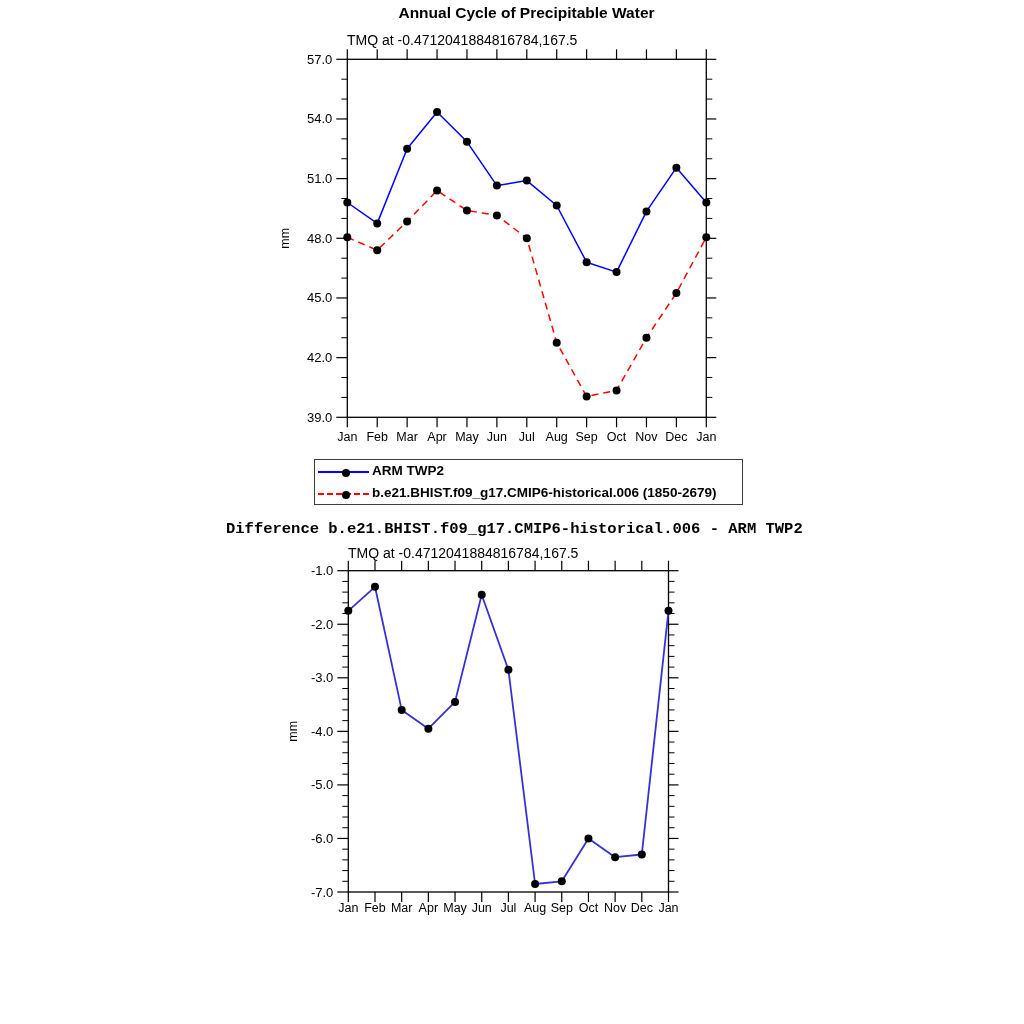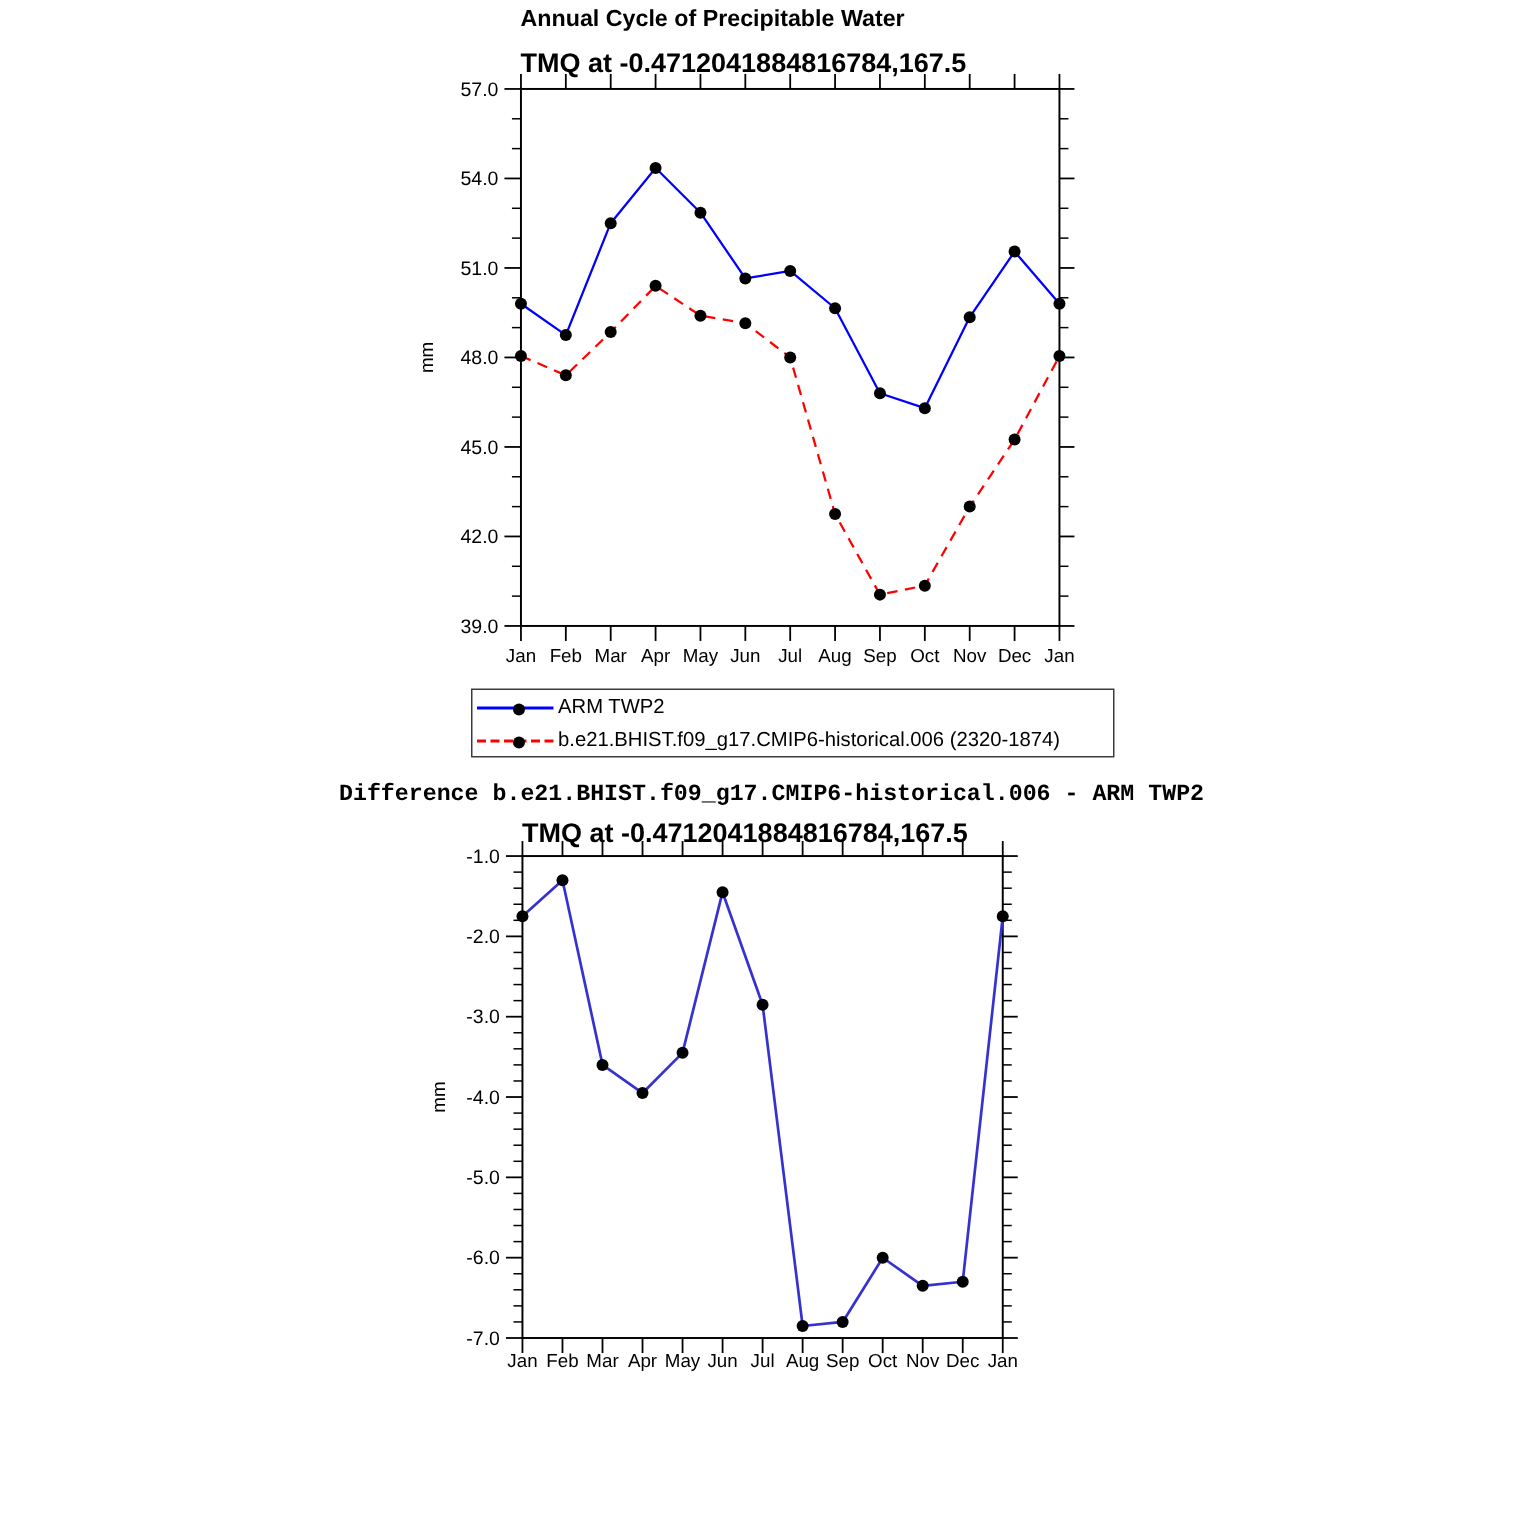--- a/index.html
+++ b/index.html
@@ -15,37 +15,37 @@
     background: #ffffff;
   }
   #charts-svg {
     position: absolute; left: 0; top: 0;
   }
   .chart-title {
     position: absolute;
     font-weight: bold;
     font-size: 15.5px;
     color: #000;
-    text-align: left;
+    text-align: center;
     white-space: nowrap;
   }
   .chart-subtitle {
     position: absolute;
-    font-size: 18px;
+    font-size: 14px;
     color: #000;
     white-space: nowrap;
-    font-weight: bold;
   }
   #legend-box {
     position: absolute;
     left: 314px; top: 459px;
     width: 429px; height: 46px;
     border: 1px solid #3c3c3c;
     background: #ffffff;
     box-sizing: border-box;
+    font-weight: bold;
   }
   .legend-row {
     position: relative;
     height: 21px;
     margin-top: 1px;
   }
   .legend-sample {
     position: absolute;
     left: 3px; top: 10px;
     width: 51px; height: 0;
@@ -320,20 +320,20 @@
     <div class="legend-row">
       <div class="legend-sample solid-blue">
         <div class="legend-dot"></div>
       </div>
       <div class="legend-label">ARM TWP2</div>
     </div>
     <div class="legend-row">
       <div class="legend-sample dashed-red">
         <div class="legend-dot"></div>
       </div>
-      <div class="legend-label">b.e21.BHIST.f09_g17.CMIP6-historical.006 (2320-1874)</div>
+      <div class="legend-label">b.e21.BHIST.f09_g17.CMIP6-historical.006 (1850-2679)</div>
     </div>
   </div>
 
   <div class="chart-title" style="left:226px; top:520px; width:520px;font-family:Liberation Mono, monospace;">Difference b.e21.BHIST.f09_g17.CMIP6-historical.006 - ARM TWP2</div>
   <div class="chart-subtitle" style="left:348px; top:545px;">TMQ at -0.4712041884816784,167.5</div>
 
 </div>
 
 </body></html>

